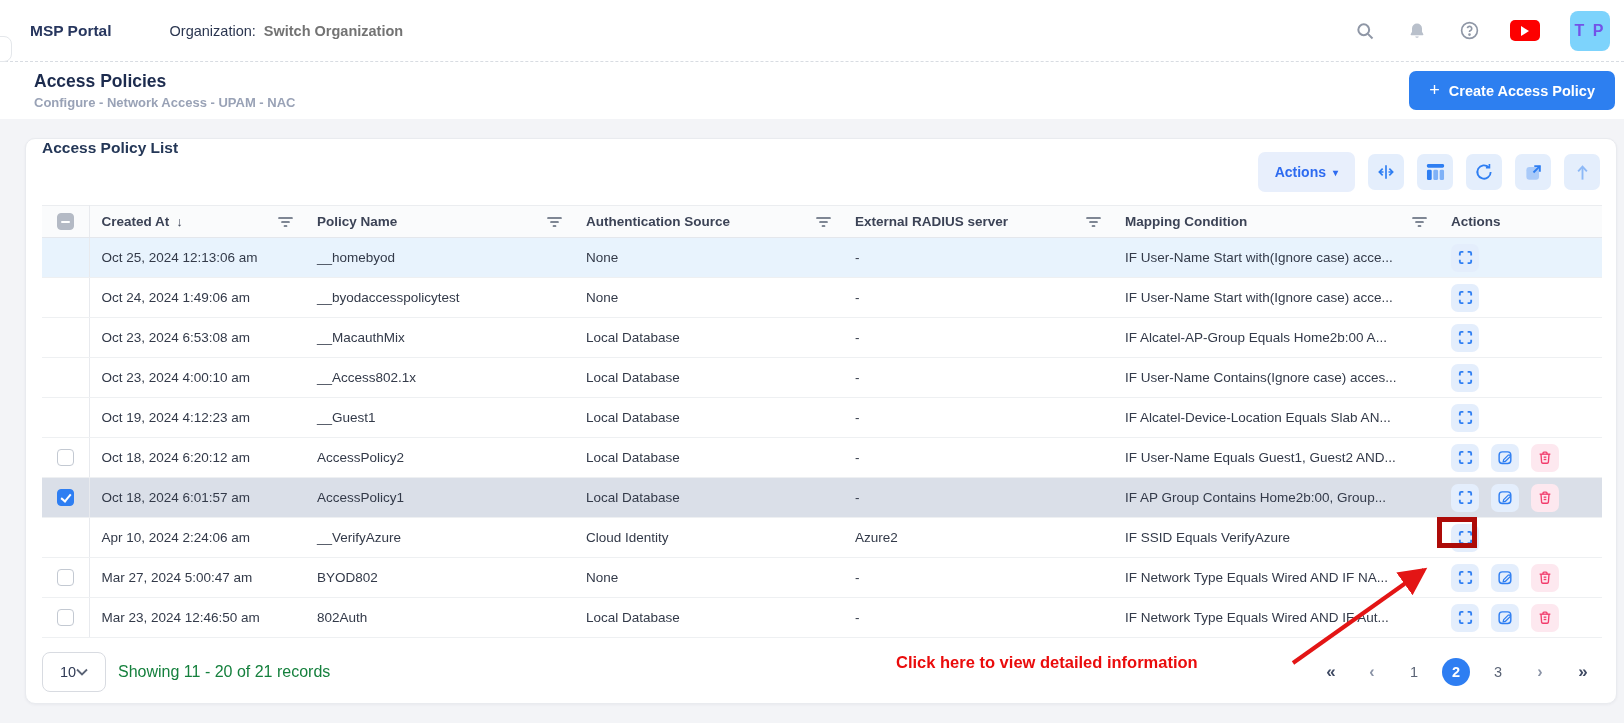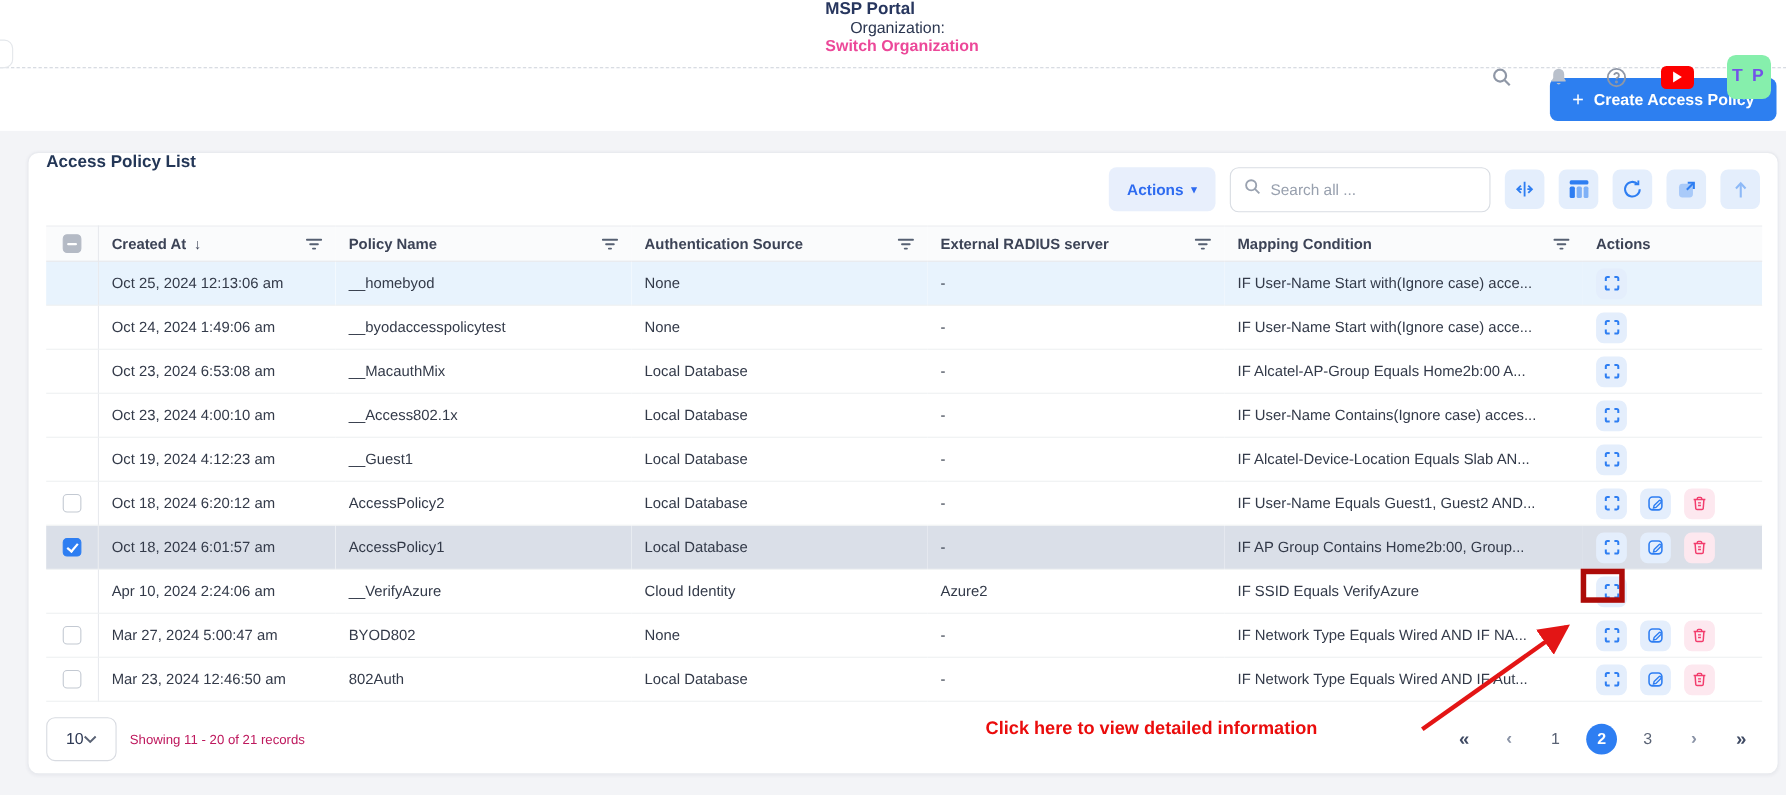--- a/index.html
+++ b/index.html
@@ -1,29 +1,29 @@
 <!DOCTYPE html>
 <html><head>
 <meta charset="utf-8">
 <style>
   * { margin:0; padding:0; box-sizing:border-box; }
   html,body { width:1624px; height:723px; overflow:hidden; }
   body { font-family:"Liberation Sans", sans-serif; background:#f3f4f7; position:relative; color:#333a49; }
 
   
-  .app-header { height:62px; background:#fff; border-bottom:1px dashed #d8dce2; display:flex; align-items:center; padding:0 14px 0 30px; position:relative;flex-direction:column; }
+  .app-header { height:62px; background:#fff; border-bottom:1px dashed #d8dce2; display:flex; align-items:center; padding:0 14px 0 30px; position:relative; }
   .sidebar-sliver { position:absolute; left:-8px; top:36px; width:20px; height:26px; background:#fff; border:1px solid #e4e7eb; border-radius:8px; }
   .brand { font-size:15.5px; font-weight:bold; color:#27365e; margin-right:58px; }
   .org-label { font-size:14.5px; font-weight:normal; color:#2b3650; margin-right:8px; }
-  .org-link { font-size:14.5px; font-weight:bold; color:#ec4899; cursor:pointer; }
+  .org-link { font-size:14.5px; font-weight:bold; color:#737373; cursor:pointer; }
   .hdr-right { margin-left:auto; display:flex; align-items:center; gap:30px; }
   .hdr-ico { width:22px; height:22px; display:flex; align-items:center; justify-content:center; cursor:pointer; }
   .yt-badge { width:30px; height:21px; background:#fd0000; border-radius:5px; display:flex; align-items:center; justify-content:center; cursor:pointer; }
   .yt-badge::after { content:""; width:0; height:0; border-left:8px solid #fff; border-top:5px solid transparent; border-bottom:5px solid transparent; }
-  .avatar { width:40px; height:40px; background:#86efac; border-radius:8px; display:flex; align-items:center; justify-content:center; font-weight:bold; font-size:16px; color:#7352e8; letter-spacing:2px; cursor:pointer; }
+  .avatar { width:40px; height:40px; background:#7dd3fc; border-radius:8px; display:flex; align-items:center; justify-content:center; font-weight:bold; font-size:16px; color:#7352e8; letter-spacing:2px; cursor:pointer; }
 
   
   .title-strip { height:57px; background:#fff; display:flex; align-items:center; padding:0 9px 0 34px; }
   .page-title-block { display:flex; flex-direction:column; gap:3px; }
   .page-title { font-size:17.5px; font-weight:bold; color:#1c2b4e; }
   .breadcrumb { font-size:13px; font-weight:bold; color:#99a2b6; }
   .create-btn { margin-left:auto; height:39px; padding:0 20px; background:#2d7ff0; color:#fff; border:none; border-radius:7px; font-size:14.5px; font-weight:bold; display:flex; align-items:center; gap:9px; cursor:pointer; font-family:inherit; }
   .create-btn .plus { font-size:18px; font-weight:normal; }
 
   
@@ -56,21 +56,21 @@
   .cb.indeterminate { background:#b4bac5; border-color:#b4bac5; position:relative; }
   .cb.indeterminate::after { content:""; position:absolute; left:3px; top:6.5px; width:9px; height:2.5px; background:#fff; border-radius:1px; }
   .act-cell { display:flex; align-items:center; gap:12px; }
   .act-btn { width:28px; height:28px; border:none; border-radius:7px; display:flex; align-items:center; justify-content:center; cursor:pointer; }
   .act-blue { background:#e4eefc; }
   .act-red { background:#fde8ef; }
 
   
   .card-footer { height:68px; display:flex; align-items:center; padding:0 20px 0 16px; }
   .pagesize { width:64px; height:40px; border:1px solid #d8dbe1; border-radius:8px; display:flex; align-items:center; justify-content:center; font-size:14.5px; color:#2f3a55; cursor:pointer; background:#fff; }
-  .showing { font-size:12px; color:#be185d; margin-left:12px; }
+  .showing { font-size:16px; color:#15803d; margin-left:12px; }
   .pager { margin-left:auto; display:flex; align-items:center; gap:14px; }
   .pg { min-width:28px; height:28px; display:flex; align-items:center; justify-content:center; font-size:14.5px; color:#5a6375; cursor:pointer; border-radius:50%; }
   .pg-jump { color:#3f4a63; font-weight:bold; font-size:17px; letter-spacing:-2px; }
   .pg-step { color:#8a93a6; font-size:16px; font-weight:bold; }
   .pg-active { background:#2e7ef2; color:#fff; font-weight:bold; }
 
   
   .anno-box { position:absolute; left:1437px; top:517px; width:40px; height:31px; border:5px solid #ad0b08; z-index:30; pointer-events:none; }
   .anno-text { position:absolute; left:896px; top:653px; font-size:16.5px; font-weight:bold; color:#ea0c0c; z-index:30; pointer-events:none; }
   .anno-arrow { position:absolute; left:0; top:0; width:1624px; height:723px; z-index:29; pointer-events:none; }
@@ -102,44 +102,39 @@
           <path d="M9.6 9.3a2.5 2.5 0 1 1 3.4 2.8c-.8.3-1 .9-1 1.7"></path>
           <circle cx="12" cy="16.6" r="0.6" fill="#8f97a6"></circle>
         </svg>
     </span>
     <span class="yt-badge"></span>
     <span class="avatar">T P</span>
   </div>
 </div>
 
 <div class="title-strip">
+  <div class="page-title-block">
+    <span class="page-title">Access Policies</span>
+    <span class="breadcrumb">Configure  -  Network Access  -  UPAM - NAC</span>
+  </div>
   <button class="create-btn">
     <span class="plus">+</span>
     <span>Create Access Policy</span>
   </button>
 </div>
 
 <div class="card">
 
   <div class="card-toolbar">
     <span class="list-title">Access Policy List</span>
     <div class="toolbar-right">
       <button class="actions-btn">
         <span>Actions</span>
           <span class="caret">▾</span>
       </button>
-      <div class="searchbox">
-        <span>
-          <svg width="17" height="17" viewBox="0 0 24 24" fill="none" stroke="#9aa2b0" stroke-width="2.4">
-              <circle cx="10.5" cy="10.5" r="6.5"></circle>
-              <line x1="15.5" y1="15.5" x2="21" y2="21"></line>
-            </svg>
-        </span>
-        <input placeholder="Search all ..." style="">
-      </div>
       <button class="tool-ico-btn">
         <svg width="20" height="20" viewBox="0 0 24 24" fill="none" stroke="#2e7ef2" stroke-width="2">
             <line x1="12" y1="4" x2="12" y2="20"></line>
             <path d="M8 8l-4 4 4 4M4 12h5"></path>
             <path d="M16 8l4 4-4 4M20 12h-5"></path>
           </svg>
       </button>
       <button class="tool-ico-btn">
         <svg width="19" height="18" viewBox="0 0 20 19">
             <rect x="1" y="1" width="18" height="4" rx="1.5" fill="#2e7ef2"></rect>

